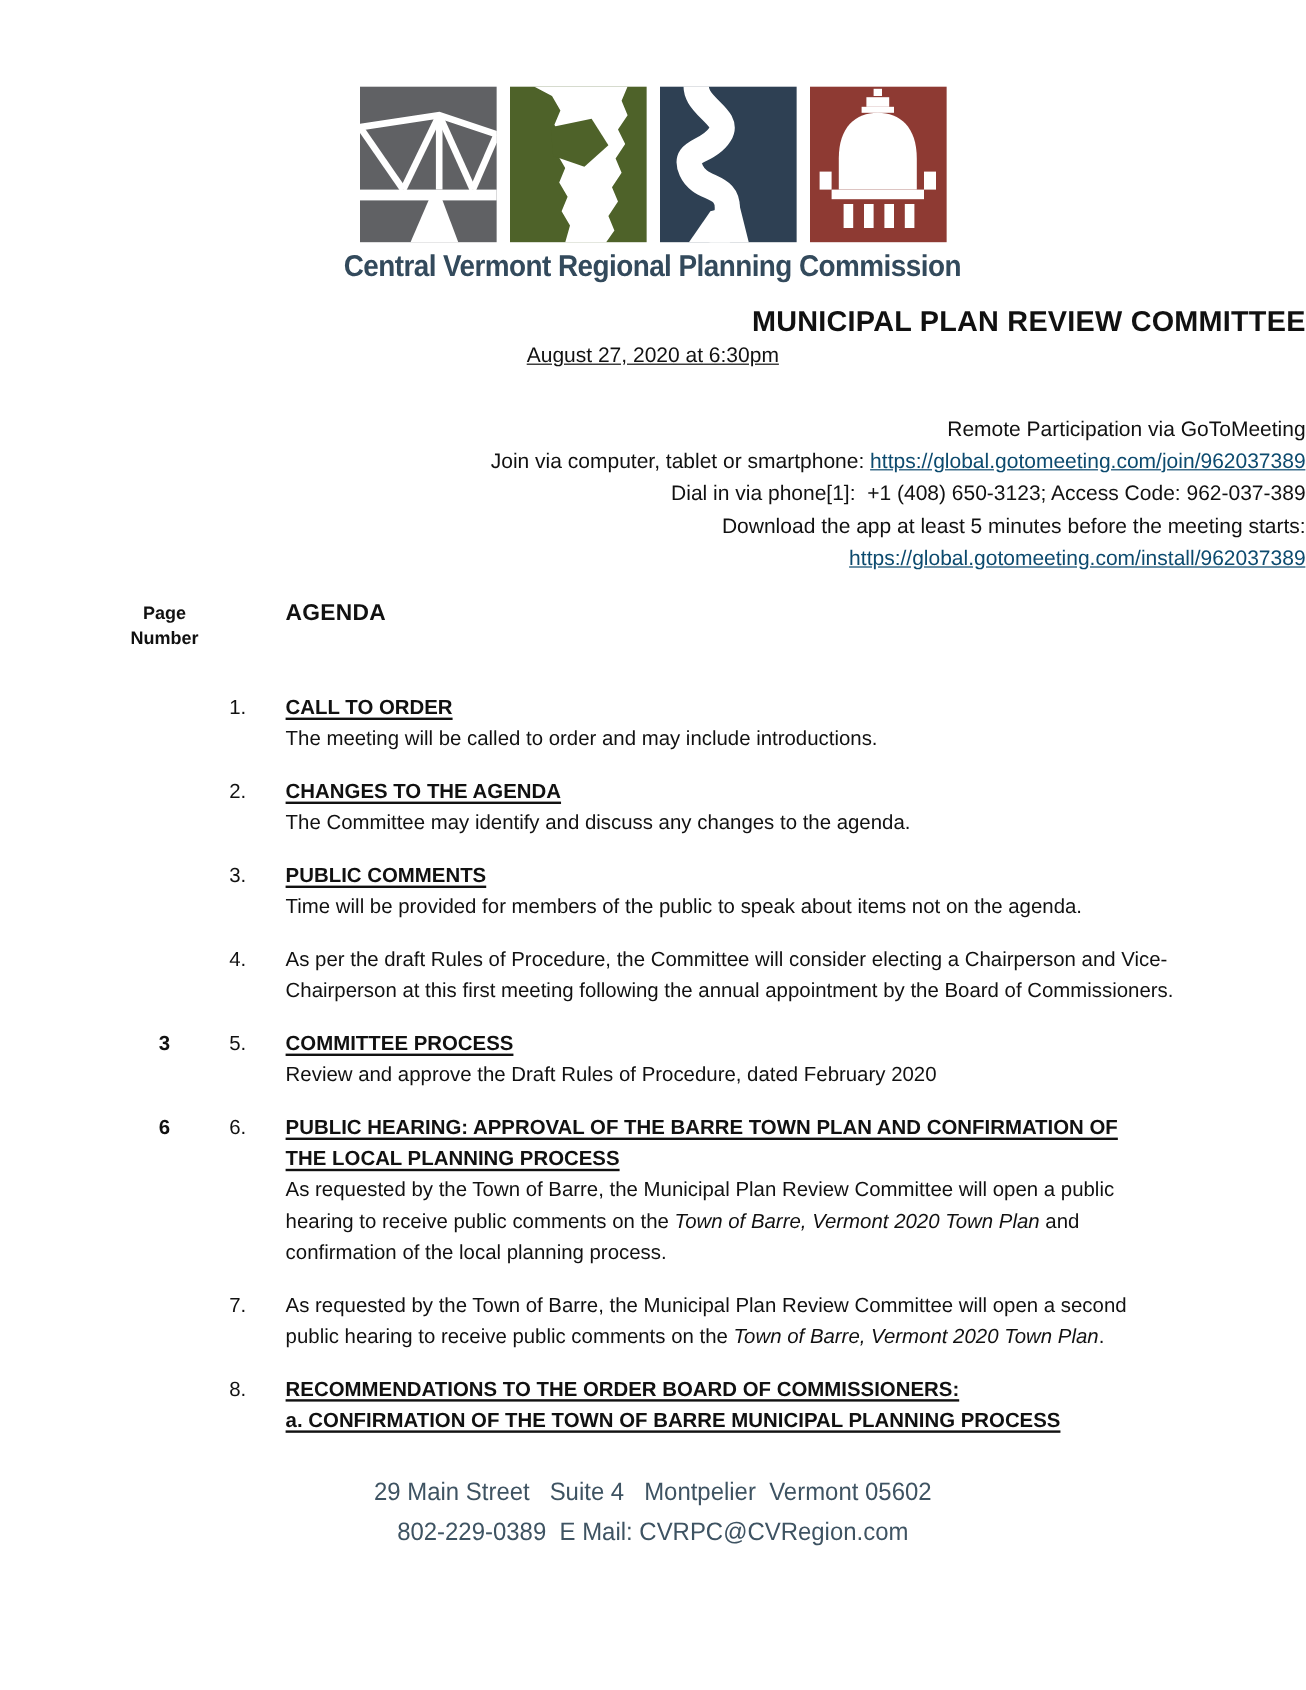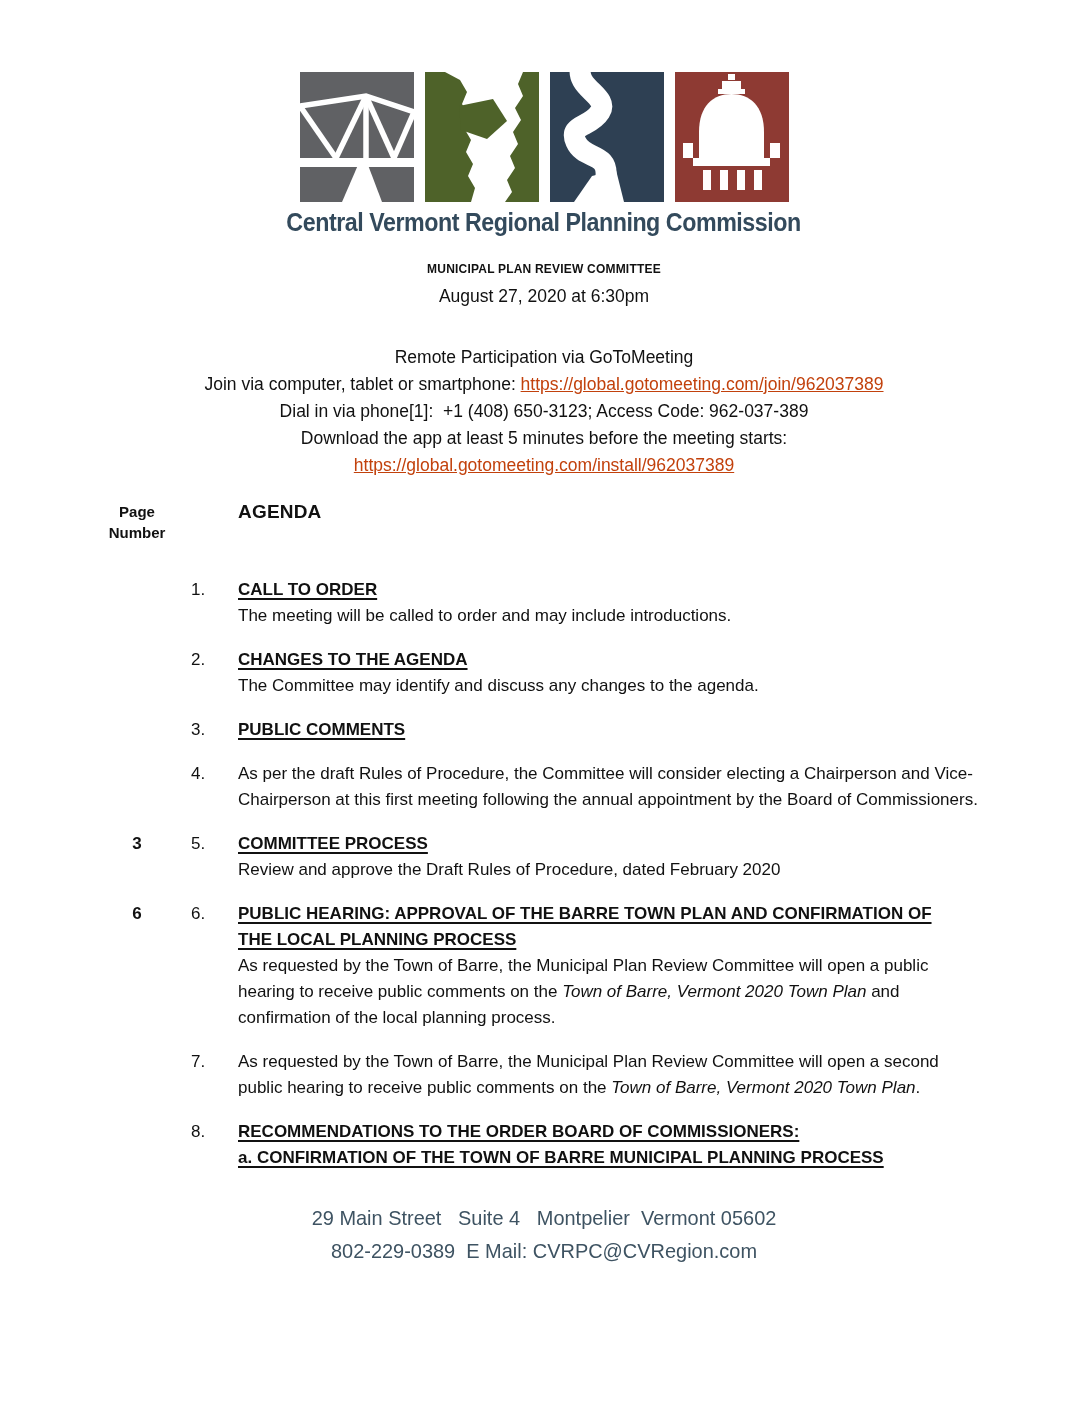--- a/index.html
+++ b/index.html
@@ -8,25 +8,25 @@
   .page { position:relative; width:1088px; height:1408px; background:#fff; }
 
   
   .logo-wrap { padding-top:72px; display:flex; flex-direction:column; align-items:center; }
   .logo-panels { display:flex; gap:11px; }
   .logo-panels svg { display:block; width:114px; height:130px; }
   .wordmark { margin-top:5px; line-height:30px; font-size:25px; font-weight:bold; color:#334a5c;
               letter-spacing:-0.5px; transform:scaleX(0.93); white-space:nowrap; }
 
   
-  .title { margin-top:20px; text-align:center; font-size:12px; font-weight:bold; line-height:24px; letter-spacing:0.2px; }
-  .date  { margin-top:3px; text-align:center; font-size:17.5px; line-height:24px; }
+  .title { margin-top:20px; text-align:right; font-size:24px; font-weight:bold; line-height:24px; letter-spacing:0.2px; }
+  .date  { margin-top:3px; text-align:center; font-size:17.5px; line-height:24px;text-decoration:underline; }
 
-  .remote { margin-top:36px; text-align:center; font-size:17.5px; line-height:27px; }
-  a.link { color:#c2410c; text-decoration:underline; cursor:pointer; }
+  .remote { margin-top:36px; text-align:right; font-size:17.5px; line-height:27px; }
+  a.link { color:#0c4a6e; text-decoration:underline; cursor:pointer; }
 
   
   .agenda-head, .agenda-row { display:grid; grid-template-columns:78px 62px 1fr; margin-left:98px; margin-right:30px; }
   .page-col { text-align:center; }
   .page-label { font-size:15px; font-weight:bold; line-height:21px; }
   .agenda-head { margin-top:22px; }
   .agenda-title { font-size:19px; font-weight:bold; line-height:22px; letter-spacing:0.2px; }
   #agenda-list { margin-top:34px; }
   .agenda-row { margin-bottom:18px; }
   .cell-page { font-size:17px; font-weight:bold; line-height:26px; }
@@ -121,20 +121,21 @@
         <div class="content-col">
           <div class="item-title">CHANGES TO THE AGENDA</div>
           <div class="item-desc"><span>The Committee may identify and discuss any changes to the agenda.</span></div>
         </div>
       </div>
       <div class="agenda-row">
         <div class="page-col cell-page"></div>
         <div class="cell-num">3.</div>
         <div class="content-col">
           <div class="item-title">PUBLIC COMMENTS</div>
+          <div class="item-desc"><span>Time will be provided for members of the public to speak about items not on the agenda.</span></div>
         </div>
       </div>
       <div class="agenda-row">
         <div class="page-col cell-page"></div>
         <div class="cell-num">4.</div>
         <div class="content-col">
           <div class="item-desc"><span>As per the draft Rules of Procedure, the Committee will consider electing a Chairperson and Vice-Chairperson at this first meeting following the annual appointment by the Board of Commissioners.</span></div>
         </div>
       </div>
       <div class="agenda-row">

